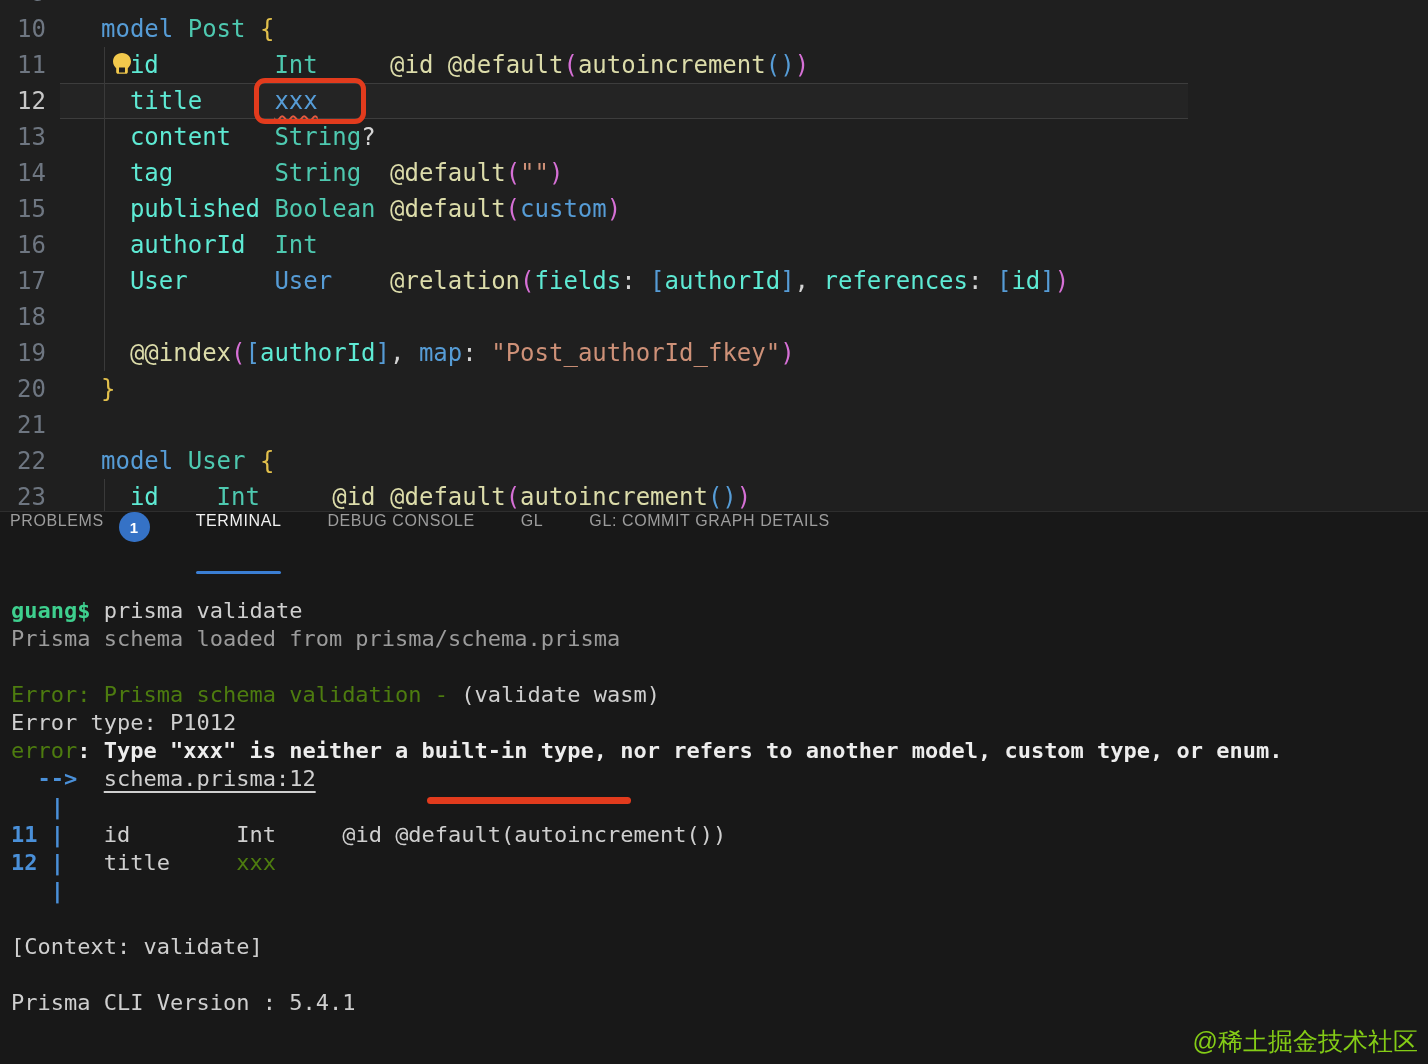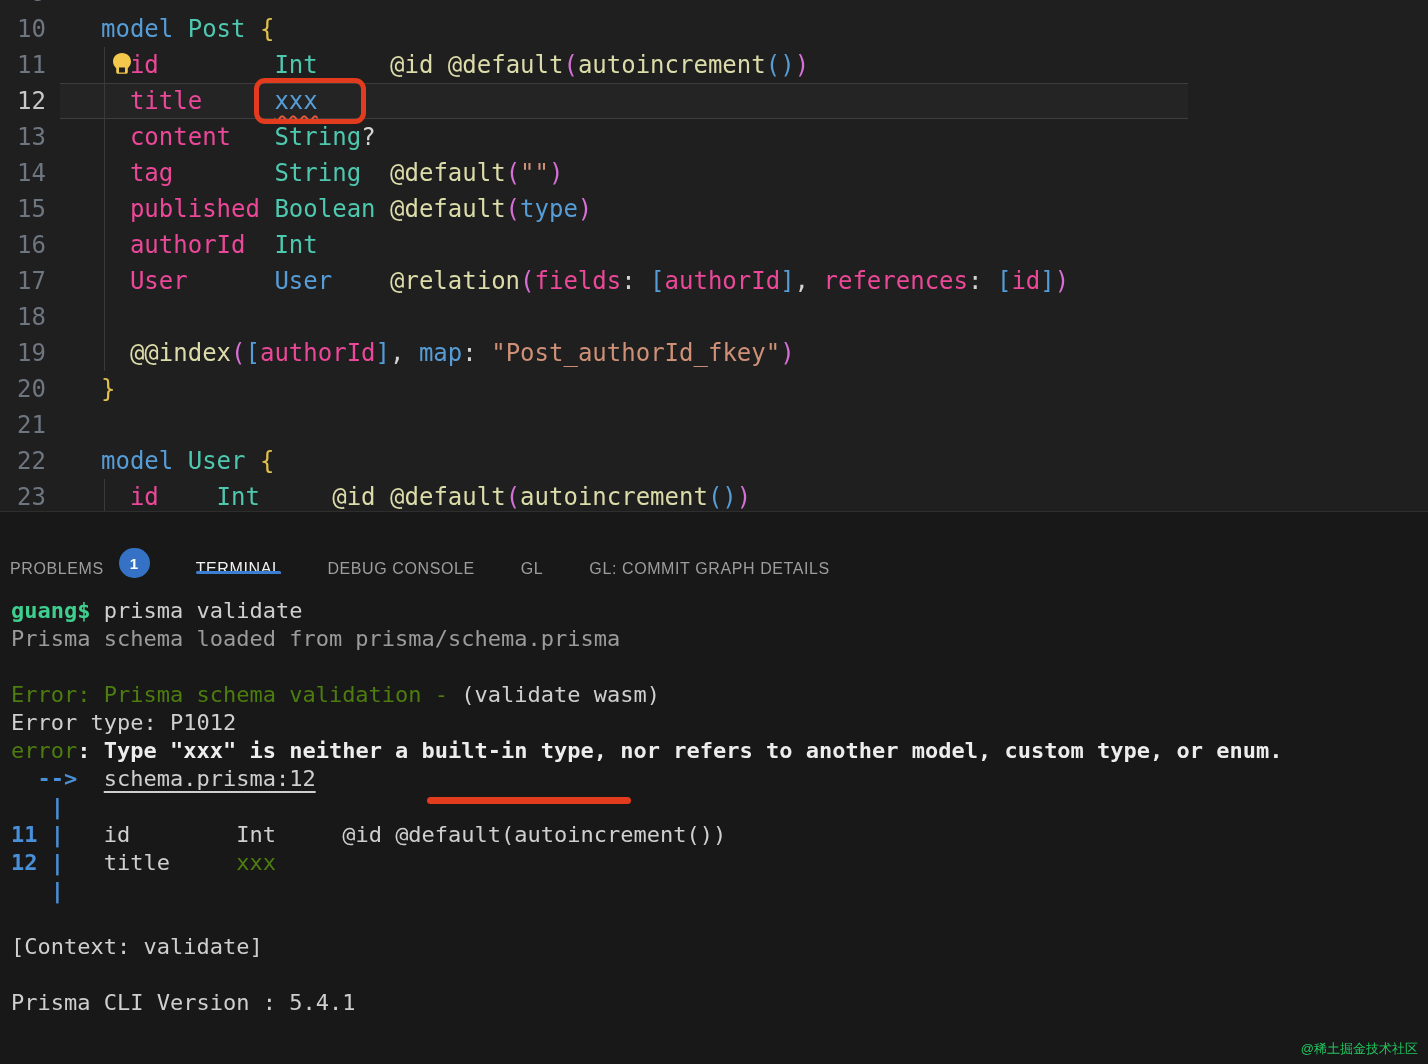--- a/index.html
+++ b/index.html
@@ -17,21 +17,21 @@
   .code-row.hl .gutter-cell { color:#c8c8c8; }
 
   .indent-guide { position:absolute; width:1px; background:#3a3a3a; left:104px; z-index:3; }
   #guide-post { top:47px; height:324px; }
   #guide-user { top:479px; height:32px; }
 
   
   .t-kw      { color:#569cd6;text-align:right; }
   .t-type    { color:#4ec9b0; }
   .t-typeref { color:#569cd6; }
-  .t-field   { color:#ec4899; }
+  .t-field   { color:#5eead4; }
   .t-attr    { color:#dcdcaa; }
   .t-ppink   { color:#d670d6; }
   .t-pblue   { color:#569cd6; }
   .t-pgold   { color:#e2c04c; }
   .t-str     { color:#ce9178; }
   .t-plain   { color:#d4d4d4; }
   .t-errtype { color:#569cd6; text-decoration:underline; text-decoration-style:wavy;
                text-decoration-color:#e4593f; text-decoration-thickness:2px; text-underline-offset:6px; }
 
   
@@ -41,41 +41,41 @@
   .anno-box { position:absolute; left:254px; top:78px; width:112px; height:46px;
               border:5px solid #e23b1d; border-radius:11px; z-index:6; }
   .anno-underline { position:absolute; left:427px; top:797px; width:204px; height:7px;
                     background:#e23b1d; border-radius:4px; z-index:6; }
 
   
   .panel { position:absolute; top:511px; left:0; width:1428px; height:553px;
            background:#181818; border-top:1px solid #2e2e2e; }
   .tabs { height:66px; display:flex; align-items:center; padding-left:10px; gap:46px;
           font-family:"Liberation Sans",sans-serif; font-size:16px; letter-spacing:.6px; color:#9d9d9d; }
-  .tab { position:relative; height:100%; display:flex; align-items:flex-end; gap:15px; cursor:pointer; }
+  .tab { position:relative; height:100%; display:flex; align-items:flex-start; gap:15px; cursor:pointer; }
   .tab.active { color:#f1f1f1; }
   .tab.active::after { content:""; position:absolute; left:0; right:0; bottom:4px; height:3px;
                        background:#3b7fd4; border-radius:2px; }
   .badge { min-width:31px; height:30px; padding:0 4px; border-radius:15px; background:#3572c6; color:#ffffff;
            font-size:15px; font-weight:700; display:flex; align-items:center; justify-content:center; }
 
   .terminal { position:absolute; top:66px; left:0; right:0; bottom:0; padding:19px 0 0 11px; overflow:hidden; }
   .term-row { height:28px; line-height:28px; font-size:22px; white-space:pre; }
 
   
   .t-green-b { color:#3ecf8e; font-weight:bold; }
   .t-red-b   { color:#4d7c0f; font-weight:normal; }
   .t-dim     { color:#9b9b9b; }
   .t-norm    { color:#cfcfcf;text-align:right; }
   .t-white-b { color:#ededed; font-weight:bold; }
   .t-blue-b  { color:#4a90d9; font-weight:bold; }
   .t-link    { color:#cfcfcf; text-decoration:underline; text-underline-offset:5px; cursor:pointer; }
 
-  .watermark { position:absolute; right:10px; bottom:6px; color:#22c55e;
-               font-family:"Liberation Sans",sans-serif; font-size:13px; z-index:7; }
+  .watermark { position:absolute; right:10px; bottom:6px; color:#84cc16;
+               font-family:"Liberation Sans",sans-serif; font-size:25px; z-index:7; }
 </style>
 </head>
 <body>
 
 <div class="screen">
 
   <div class="editor">
     <div class="editor-lines" id="editor-lines">
         <div class="code-row">
           <div class="gutter-cell">9</div>
@@ -96,21 +96,21 @@
         <div class="code-row">
           <div class="gutter-cell">13</div>
           <div class="code-cell"><span class="t-plain">  </span><span class="t-field">content</span><span class="t-plain">   </span><span class="t-type">String</span><span class="t-plain">?</span></div>
         </div>
         <div class="code-row">
           <div class="gutter-cell">14</div>
           <div class="code-cell"><span class="t-plain">  </span><span class="t-field">tag</span><span class="t-plain">       </span><span class="t-type">String</span><span class="t-plain">  </span><span class="t-attr">@default</span><span class="t-ppink">(</span><span class="t-str">""</span><span class="t-ppink">)</span></div>
         </div>
         <div class="code-row">
           <div class="gutter-cell">15</div>
-          <div class="code-cell"><span class="t-plain">  </span><span class="t-field">published</span><span class="t-plain"> </span><span class="t-type">Boolean</span><span class="t-plain"> </span><span class="t-attr">@default</span><span class="t-ppink">(</span><span class="t-kw">type</span><span class="t-ppink">)</span></div>
+          <div class="code-cell"><span class="t-plain">  </span><span class="t-field">published</span><span class="t-plain"> </span><span class="t-type">Boolean</span><span class="t-plain"> </span><span class="t-attr">@default</span><span class="t-ppink">(</span><span class="t-kw">custom</span><span class="t-ppink">)</span></div>
         </div>
         <div class="code-row">
           <div class="gutter-cell">16</div>
           <div class="code-cell"><span class="t-plain">  </span><span class="t-field">authorId</span><span class="t-plain">  </span><span class="t-type">Int</span></div>
         </div>
         <div class="code-row">
           <div class="gutter-cell">17</div>
           <div class="code-cell"><span class="t-plain">  </span><span class="t-field">User</span><span class="t-plain">      </span><span class="t-typeref">User</span><span class="t-plain">    </span><span class="t-attr">@relation</span><span class="t-ppink">(</span><span class="t-field">fields</span><span class="t-plain">: </span><span class="t-pblue">[</span><span class="t-field">authorId</span><span class="t-pblue">]</span><span class="t-plain">, </span><span class="t-field">references</span><span class="t-plain">: </span><span class="t-pblue">[</span><span class="t-field">id</span><span class="t-pblue">]</span><span class="t-ppink">)</span></div>
         </div>
         <div class="code-row">

